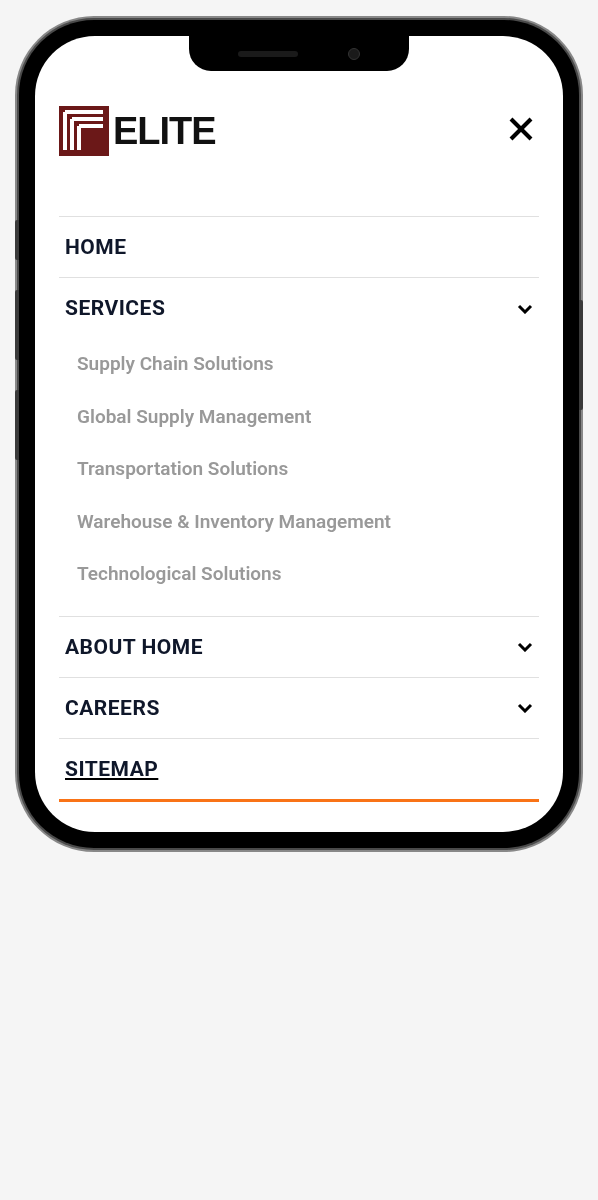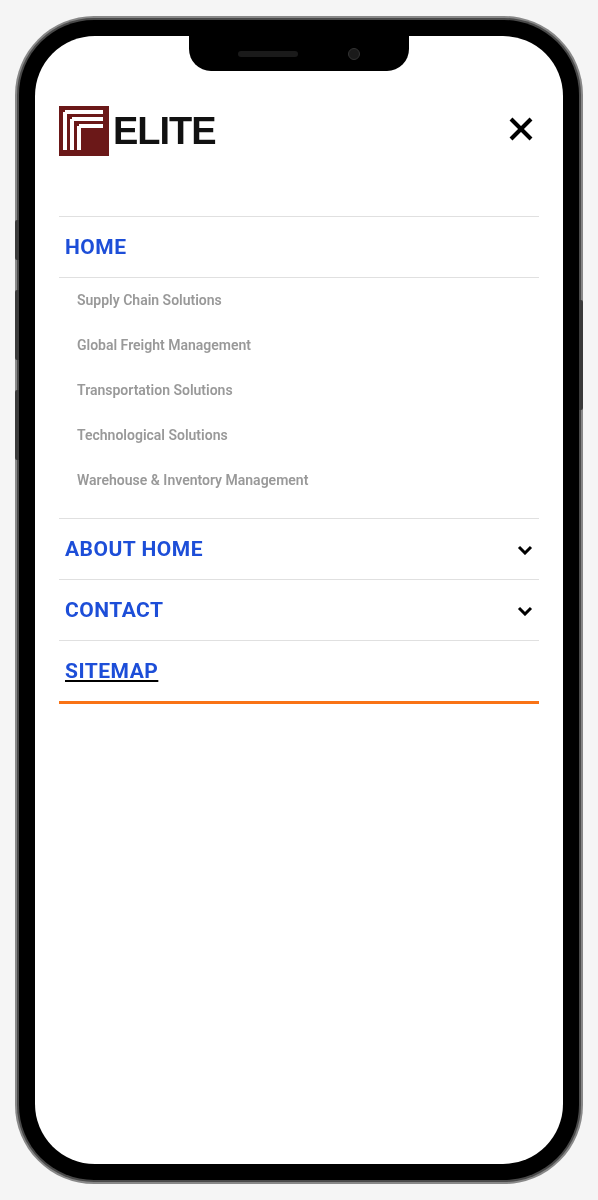--- a/index.html
+++ b/index.html
@@ -13,21 +13,21 @@
       background: #f5f5f5;
       display: flex;
       justify-content: center;
       align-items: flex-start;
       min-height: 1200px;
       padding: 20px 0;
     }
     
     .phone-frame {
       width: 560px;
-      height: 1160px;
+      height: 828px;
       background: #000;
       border-radius: 75px;
       padding: 16px;
       position: relative;
       box-shadow: 0 0 0 2px #4a4a4a, 0 0 0 4px #888;
     }
     
     .phone-buttons-left {
       position: absolute;
       left: -4px;
@@ -149,37 +149,37 @@
       text-decoration: underline;
     }
     
     .nav-link {
       display: flex;
       justify-content: space-between;
       align-items: center;
       padding: 18px 6px;
       font-size: 21px;
       font-weight: 700;
-      color: #1d4ed8;
+      color: #0f172a;
       cursor: pointer;
       letter-spacing: 0.5px;
     }
     
     .chevron-icon {
       font-size: 16px;
     }
     
     .submenu {
       list-style: none;
       padding: 0 0 15px 18px;
     }
     
     .submenu-item {
       padding: 12px 30px 12px 0;
-      font-size: 14px;
+      font-size: 19px;
       font-weight: 600;
       color: #999;
       cursor: pointer;
       line-height: 1.5;
     }
   </style>
 </head>
 <body>
 
 <div class="phone-frame">
@@ -217,43 +217,51 @@
 
       <ul class="nav-list">
 
         <li class="nav-item">
           <div class="nav-link">
             <span>HOME</span>
           </div>
         </li>
 
         <li class="nav-item">
+          <div class="nav-link">
+            <span>SERVICES</span>
+            <span class="chevron-icon">
+              <svg width="16" height="10" viewBox="0 0 16 10">
+                <path d="M 2 2 L 8 8 L 14 2" stroke="#000" stroke-width="3" fill="none"></path>
+              </svg>
+            </span>
+          </div>
           <ul class="submenu">
             <li class="submenu-item">Supply Chain Solutions</li>
-            <li class="submenu-item">Global Freight Management</li>
+            <li class="submenu-item">Global Supply Management</li>
             <li class="submenu-item">Transportation Solutions</li>
+            <li class="submenu-item">Warehouse &amp; Inventory Management</li>
             <li class="submenu-item">Technological Solutions</li>
-            <li class="submenu-item">Warehouse &amp; Inventory Management</li>
           </ul>
         </li>
 
         <li class="nav-item">
           <div class="nav-link">
             <span>ABOUT HOME</span>
             <span class="chevron-icon">
               <svg width="16" height="10" viewBox="0 0 16 10">
                 <path d="M 2 2 L 8 8 L 14 2" stroke="#000" stroke-width="3" fill="none"></path>
               </svg>
             </span>
           </div>
         </li>
 
         <li class="nav-item">
           <div class="nav-link">
-            <span>CONTACT</span>
+            <span>CAREERS</span>
             <span class="chevron-icon">
               <svg width="16" height="10" viewBox="0 0 16 10">
                 <path d="M 2 2 L 8 8 L 14 2" stroke="#000" stroke-width="3" fill="none"></path>
               </svg>
             </span>
           </div>
         </li>
 
 
 

